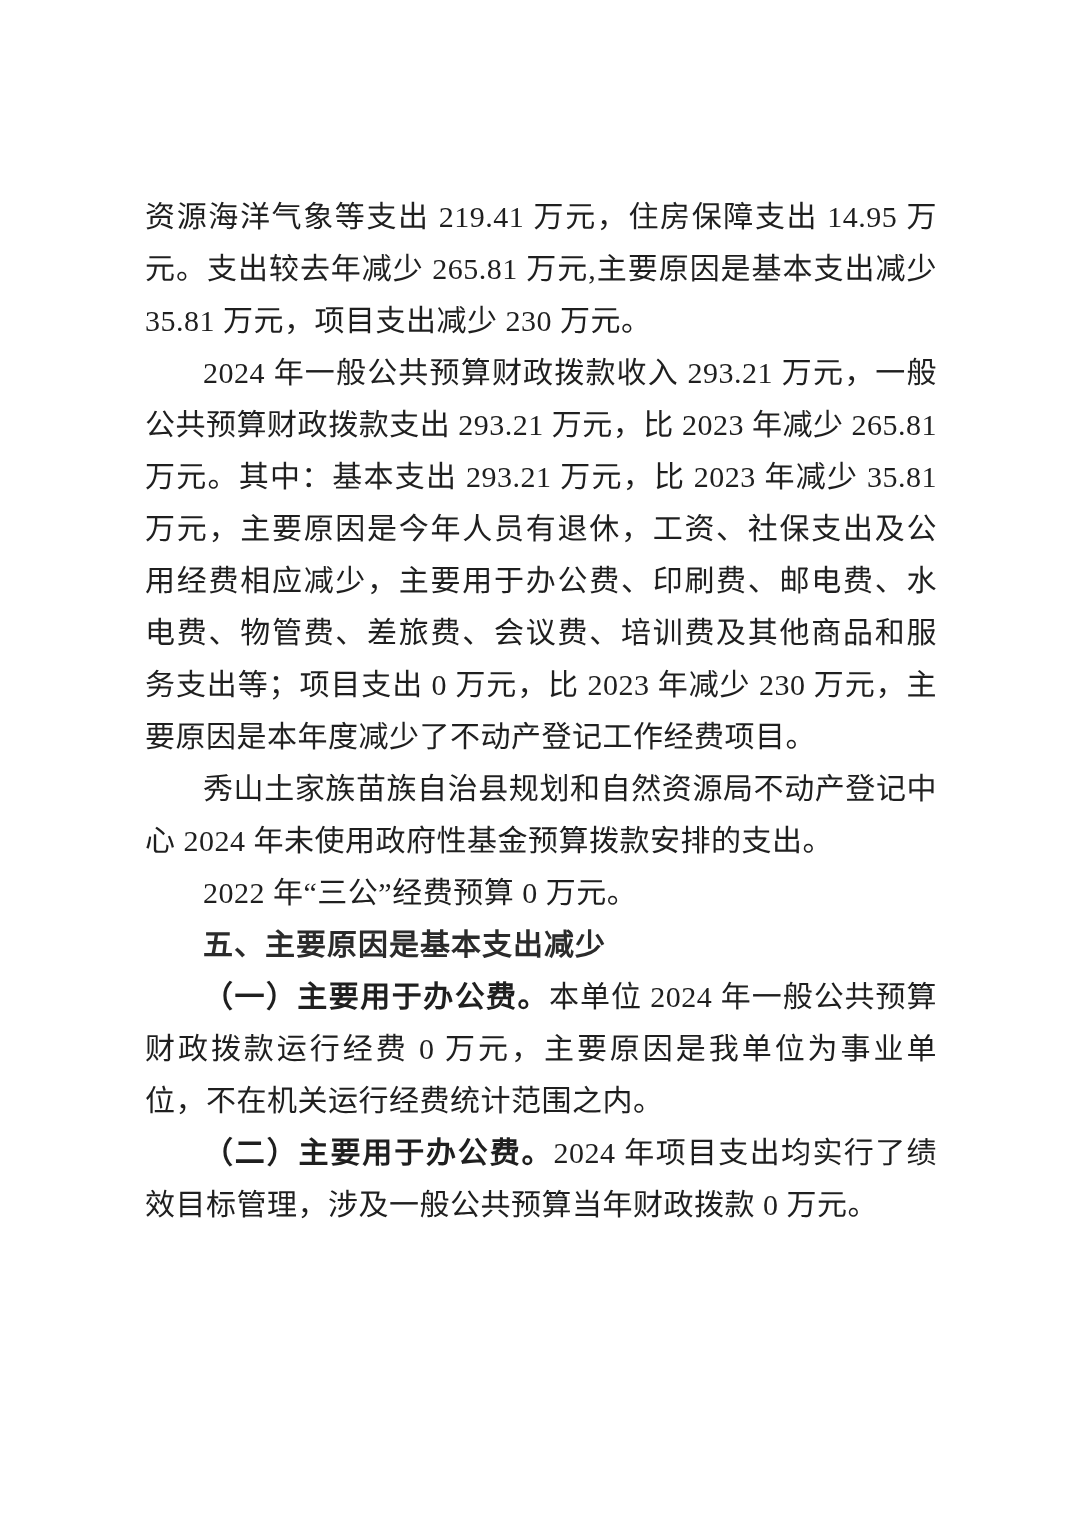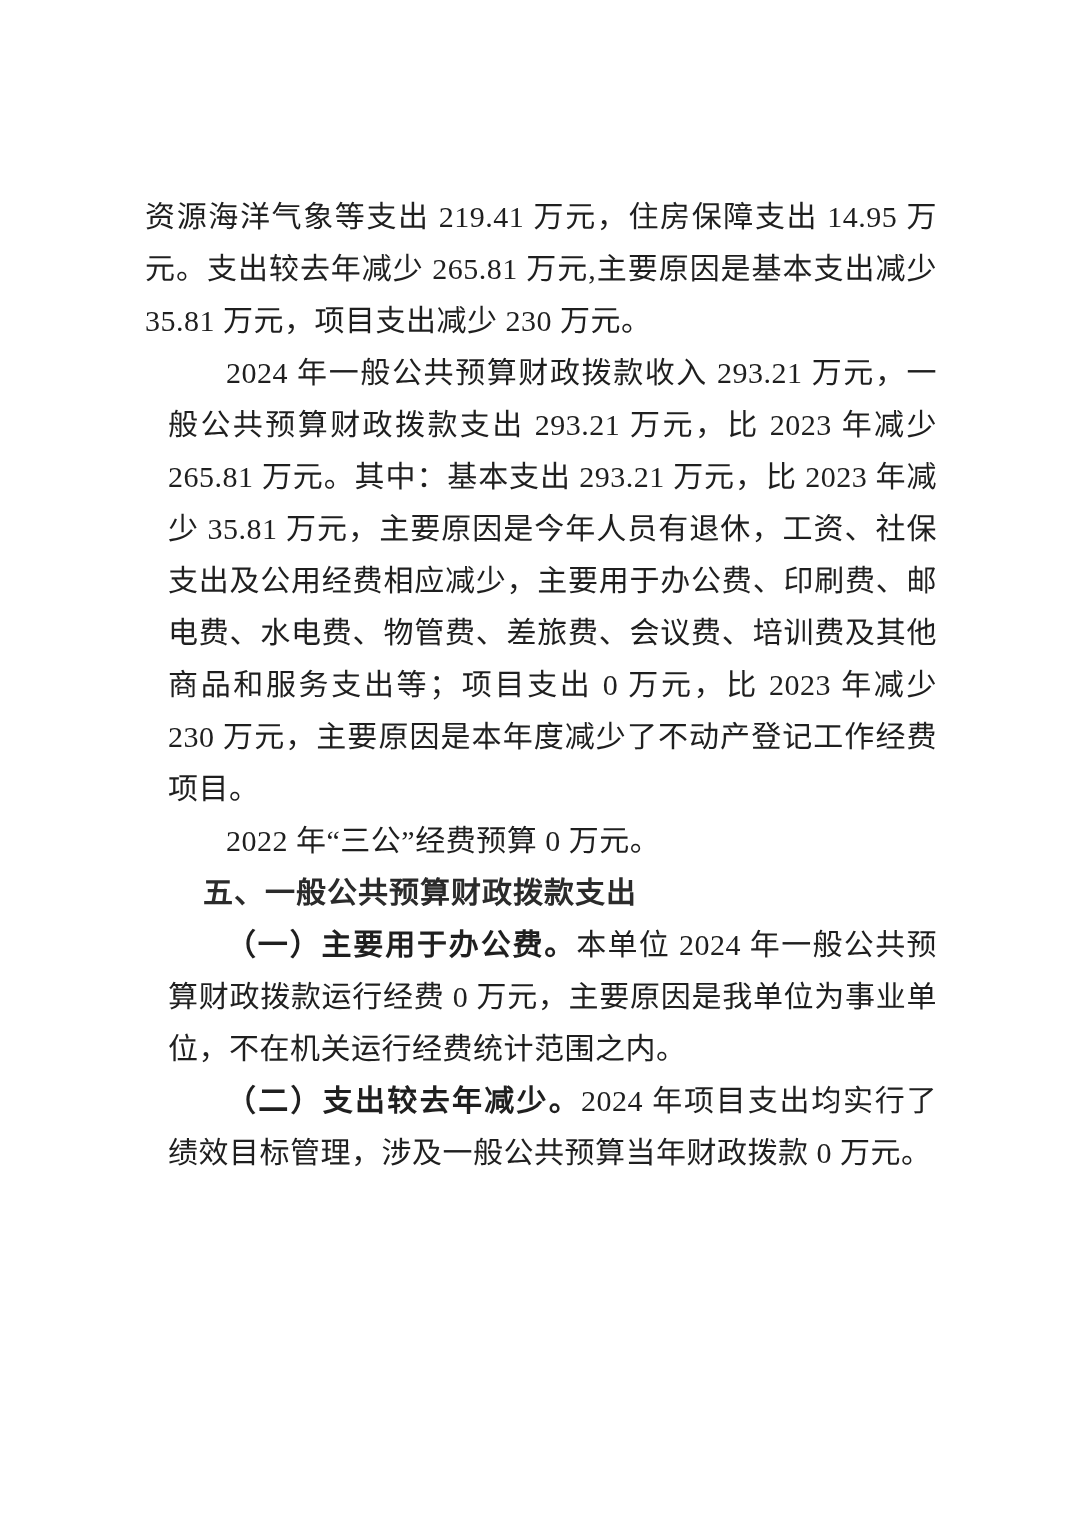--- a/index.html
+++ b/index.html
@@ -21,21 +21,20 @@
     font-family: "Liberation Serif", "DejaVu Serif", serif;
     font-size: 30px;
     line-height: 52px;
     color: #1f1f1f;
     text-align: justify;
     text-justify: inter-character;
     letter-spacing: 0.5px;
   }
   .doc-block.indent {
     text-indent: 58px;
-    margin-left: 23px;
   }
   .doc-block.heading {
     font-family: "Liberation Sans", "DejaVu Sans", sans-serif;
     font-weight: bold;
     color: #2b2b2b;
     text-indent: 58px;
     letter-spacing: 1px;
   }
   .doc-block .lead {
     font-weight: bold;
@@ -45,23 +44,24 @@
 </head>
 <body>
 
 <div class="page">
 
   <p class="doc-block">资源海洋气象等支出 219.41 万元，住房保障支出 14.95 万元。支出较去年减少 265.81 万元,主要原因是基本支出减少 35.81 万元，项目支出减少 230 万元。</p>
 
 
   <p class="doc-block indent">2024 年一般公共预算财政拨款收入 293.21 万元，一般公共预算财政拨款支出 293.21 万元，比 2023 年减少 265.81 万元。其中：基本支出 293.21 万元，比 2023 年减少 35.81 万元，主要原因是今年人员有退休，工资、社保支出及公用经费相应减少，主要用于办公费、印刷费、邮电费、水电费、物管费、差旅费、会议费、培训费及其他商品和服务支出等；项目支出 0 万元，比 2023 年减少 230 万元，主要原因是本年度减少了不动产登记工作经费项目。</p>
 
+  <p class="doc-block indent">秀山土家族苗族自治县规划和自然资源局不动产登记中心 2024 年未使用政府性基金预算拨款安排的支出。</p>
 
 
   <p class="doc-block indent">2022 年“三公”经费预算 0 万元。</p>
 
-  <p class="doc-block heading">五、一般公共预算财政拨款支出</p>
+  <p class="doc-block heading">五、主要原因是基本支出减少</p>
 
   <p class="doc-block indent"><span class="lead">（一）主要用于办公费。</span><span>本单位 2024 年一般公共预算财政拨款运行经费 0 万元，主要原因是我单位为事业单位，不在机关运行经费统计范围之内。</span></p>
 
-  <p class="doc-block indent"><span class="lead">（二）支出较去年减少。</span><span>2024 年项目支出均实行了绩效目标管理，涉及一般公共预算当年财政拨款 0 万元。</span></p>
+  <p class="doc-block indent"><span class="lead">（二）主要用于办公费。</span><span>2024 年项目支出均实行了绩效目标管理，涉及一般公共预算当年财政拨款 0 万元。</span></p>
 
 </div>
 
 </body></html>

